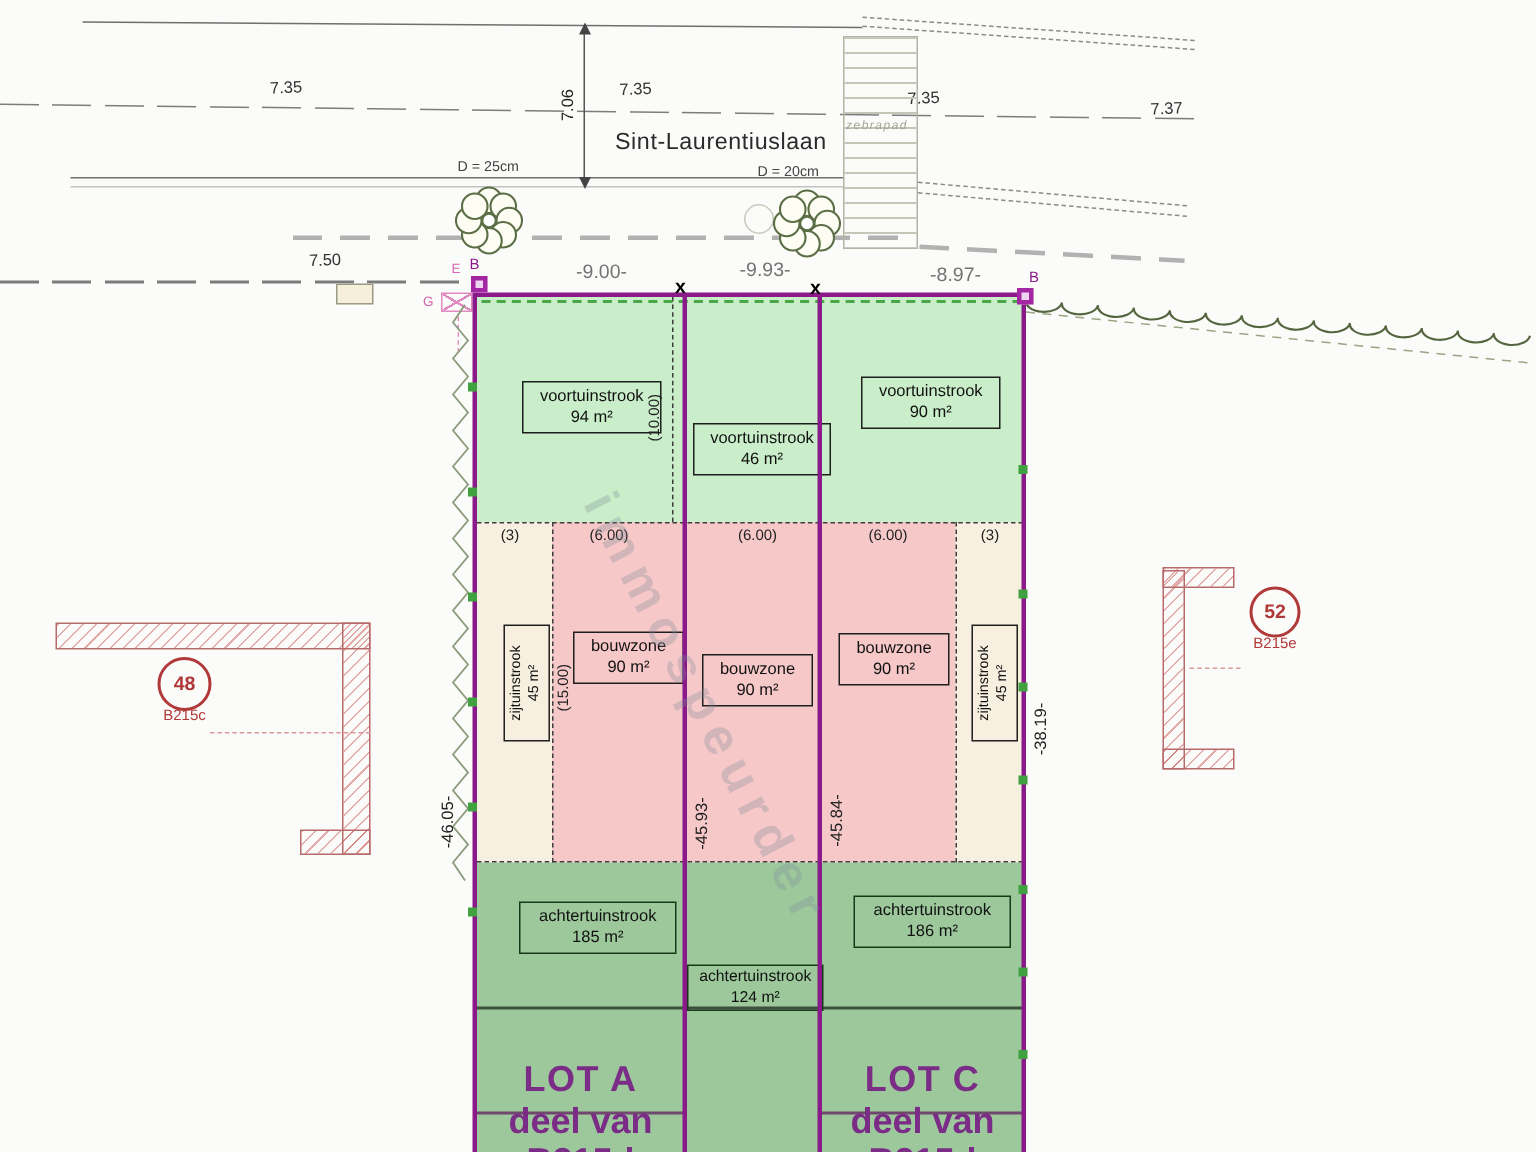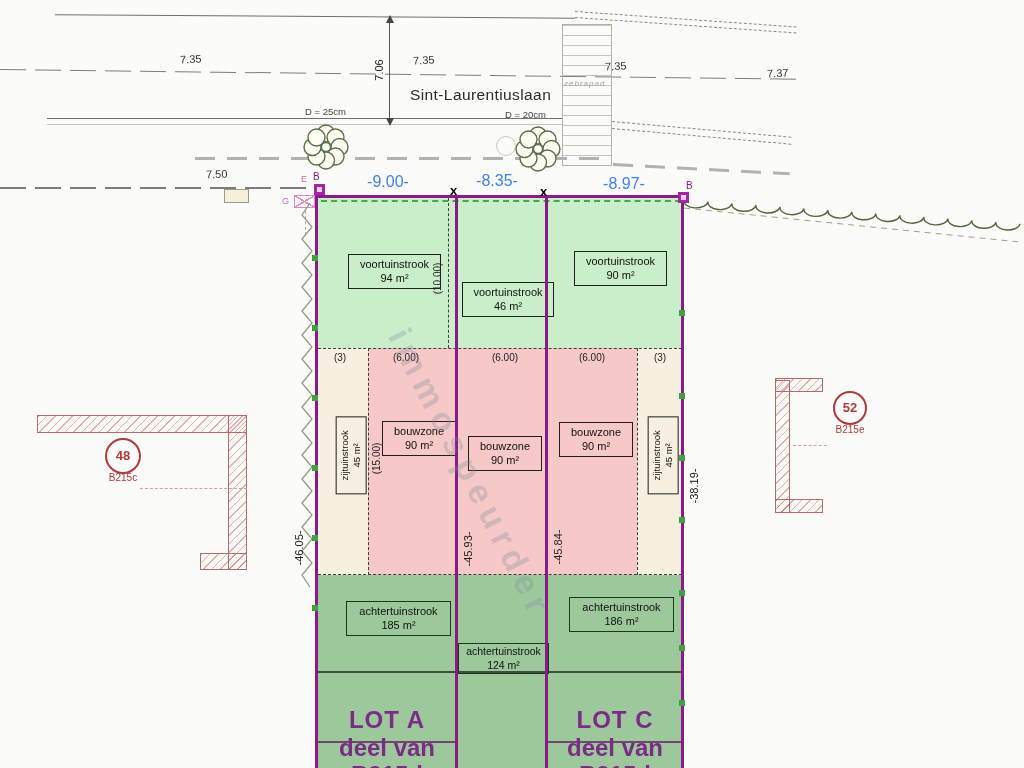--- a/index.html
+++ b/index.html
@@ -18,21 +18,21 @@
   .band{position:absolute;}
   .purp{position:absolute;background:#8a1a8a;z-index:30;}
   .zsep{position:absolute;border-left:1px dashed #3c3c3c;z-index:12;}
   .hsep{position:absolute;height:0;border-top:1px dashed #3c3c3c;z-index:12;}
   .zbox{position:absolute;border:1px solid #1f1f1f;text-align:center;
         font-size:11px;line-height:1.3;padding:2px 3px;z-index:20;color:#111;}
   .zbox.green{border-color:#17391a;}
   .rot{transform:rotate(-90deg);}
   .vdim{position:absolute;text-align:center;font-size:11px;color:#222;
         transform:rotate(-90deg);white-space:nowrap;z-index:25;}
-  .dim{position:absolute;text-align:center;font-size:16px;color:#3b82f6;z-index:25;}
+  .dim{position:absolute;text-align:right;font-size:13px;color:#737373;z-index:25;}
   .zonedim{position:absolute;text-align:center;font-size:10px;color:#222;z-index:20;}
   .cross{position:absolute;font-size:13px;font-weight:900;color:#000;z-index:35;}
   .node{position:absolute;width:11px;height:11px;box-sizing:border-box;
         border:3px solid #a326a3;background:#efd4ef;z-index:36;}
   .gdot{position:absolute;width:6px;height:6px;background:#3fa13f;z-index:34;}
   .hatch{position:absolute;border:1px solid #b76a6a;box-sizing:border-box;
      background:repeating-linear-gradient(135deg,rgba(205,95,95,.5) 0 1px,transparent 1px 6px);}
   .ncircle{position:absolute;border:2px solid #b03a3a;border-radius:50%;
      color:#b03a3a;font-weight:bold;text-align:center;z-index:20;}
   .ntag{position:absolute;color:#b03a3a;font-size:10px;text-align:center;z-index:20;}
@@ -121,21 +121,21 @@
 
   <div class="lbl" style="left:206px;top:168px;font-size:11px;transform:rotate(-2deg);">7.50</div>
   <div class="smallbox" style="left:224px;top:189px;width:23px;height:12px;"></div>
 
   <svg class="abs" style="left:684px;top:194px;z-index:8;" width="340" height="60">
     <path d="M0,6 a12,7 0 0,0 24,1.7 a12,7 0 0,0 24,1.7 a12,7 0 0,0 24,1.7 a12,7 0 0,0 24,1.7 a12,7 0 0,0 24,1.7 a12,7 0 0,0 24,1.7 a12,7 0 0,0 24,1.7 a12,7 0 0,0 24,1.7 a12,7 0 0,0 24,1.7 a12,7 0 0,0 24,1.7 a12,7 0 0,0 24,1.7 a12,7 0 0,0 24,1.7 a12,7 0 0,0 24,1.7 a12,7 0 0,0 24,1.7" fill="none" stroke="#55663f" stroke-width="1.4"></path>
     <line x1="0" y1="14" x2="336" y2="48" stroke="#9aa585" stroke-width="1" stroke-dasharray="6 5"></line>
   </svg>
 
   <div class="dim" style="left:358px;top:173px;width:60px;">-9.00-</div>
-  <div class="dim" style="left:467px;top:172px;width:60px;">-8.35-</div>
+  <div class="dim" style="left:467px;top:172px;width:60px;">-9.93-</div>
   <div class="dim" style="left:594px;top:175px;width:60px;">-8.97-</div>
 
   <div class="cross" style="left:450px;top:183px;">x</div>
   <div class="cross" style="left:540px;top:184px;">x</div>
 
   <div class="lbl" style="left:301px;top:174px;font-size:9px;color:#d668b0;z-index:36;">E</div>
   <div class="lbl" style="left:313px;top:171px;font-size:10px;color:#8a1a8a;z-index:36;">B</div>
   <div class="node" style="left:314px;top:184px;"></div>
   <div class="lbl" style="left:686px;top:180px;font-size:10px;color:#8a1a8a;z-index:36;">B</div>
   <div class="node" style="left:678px;top:192px;"></div>

